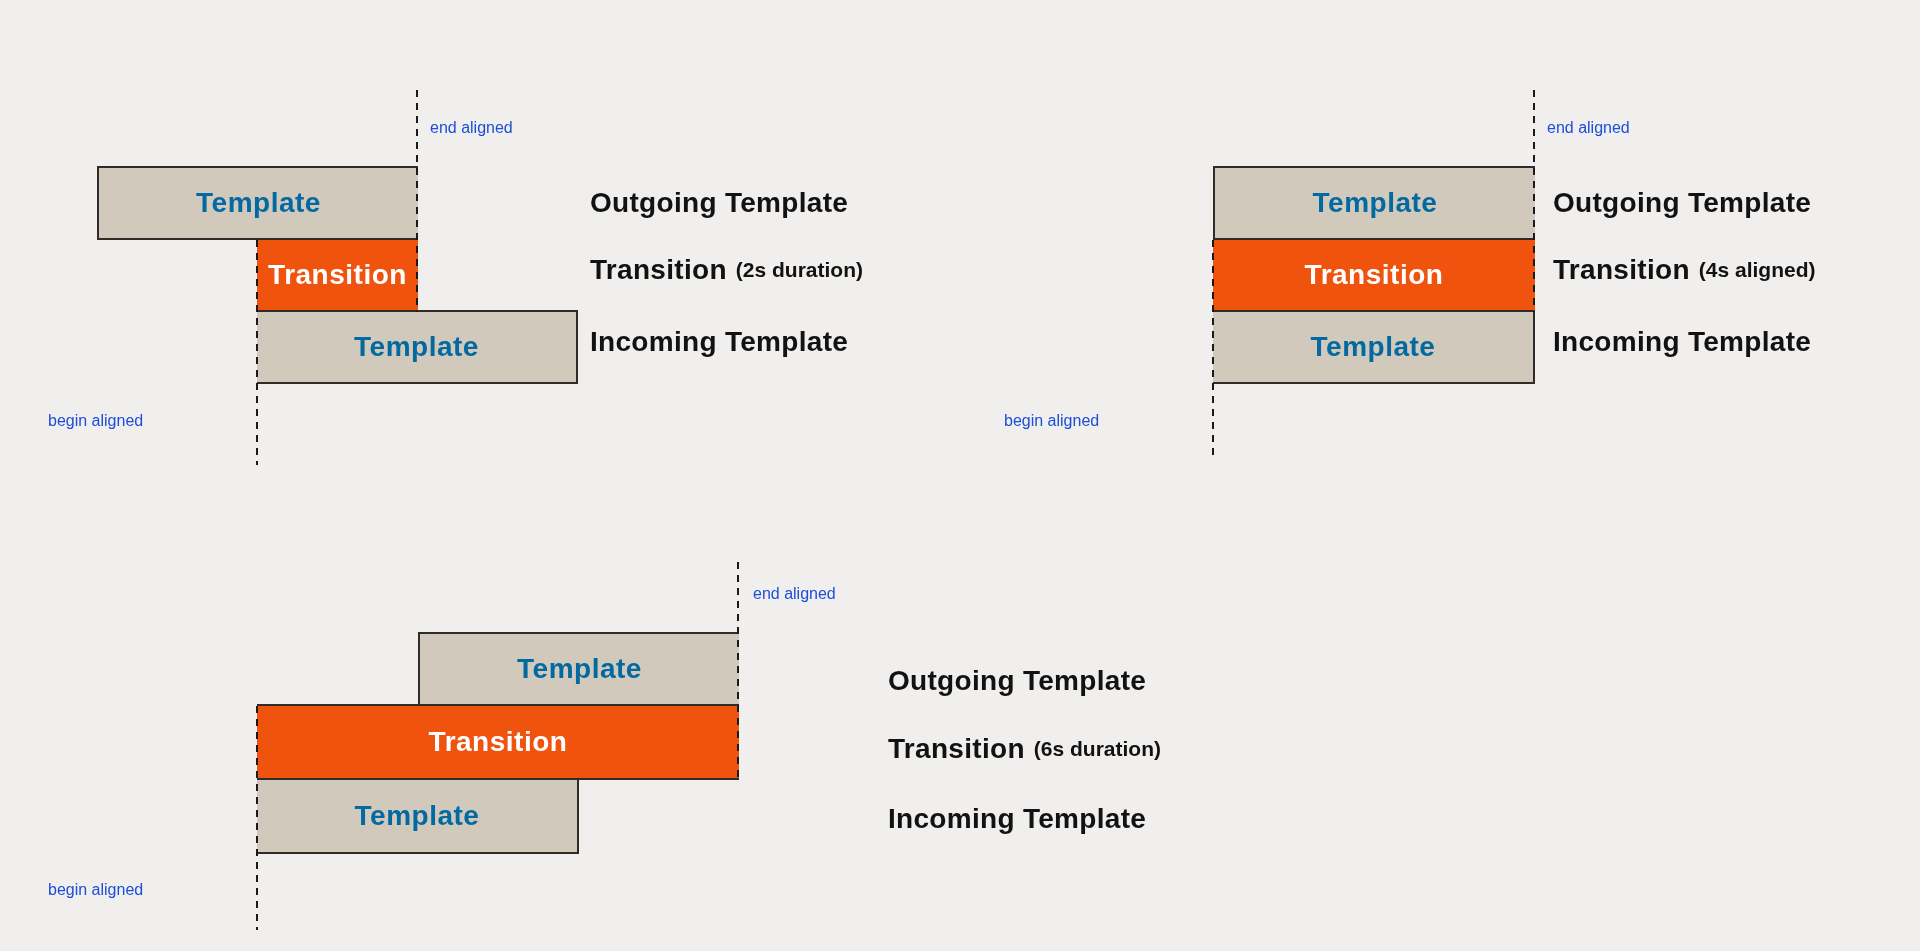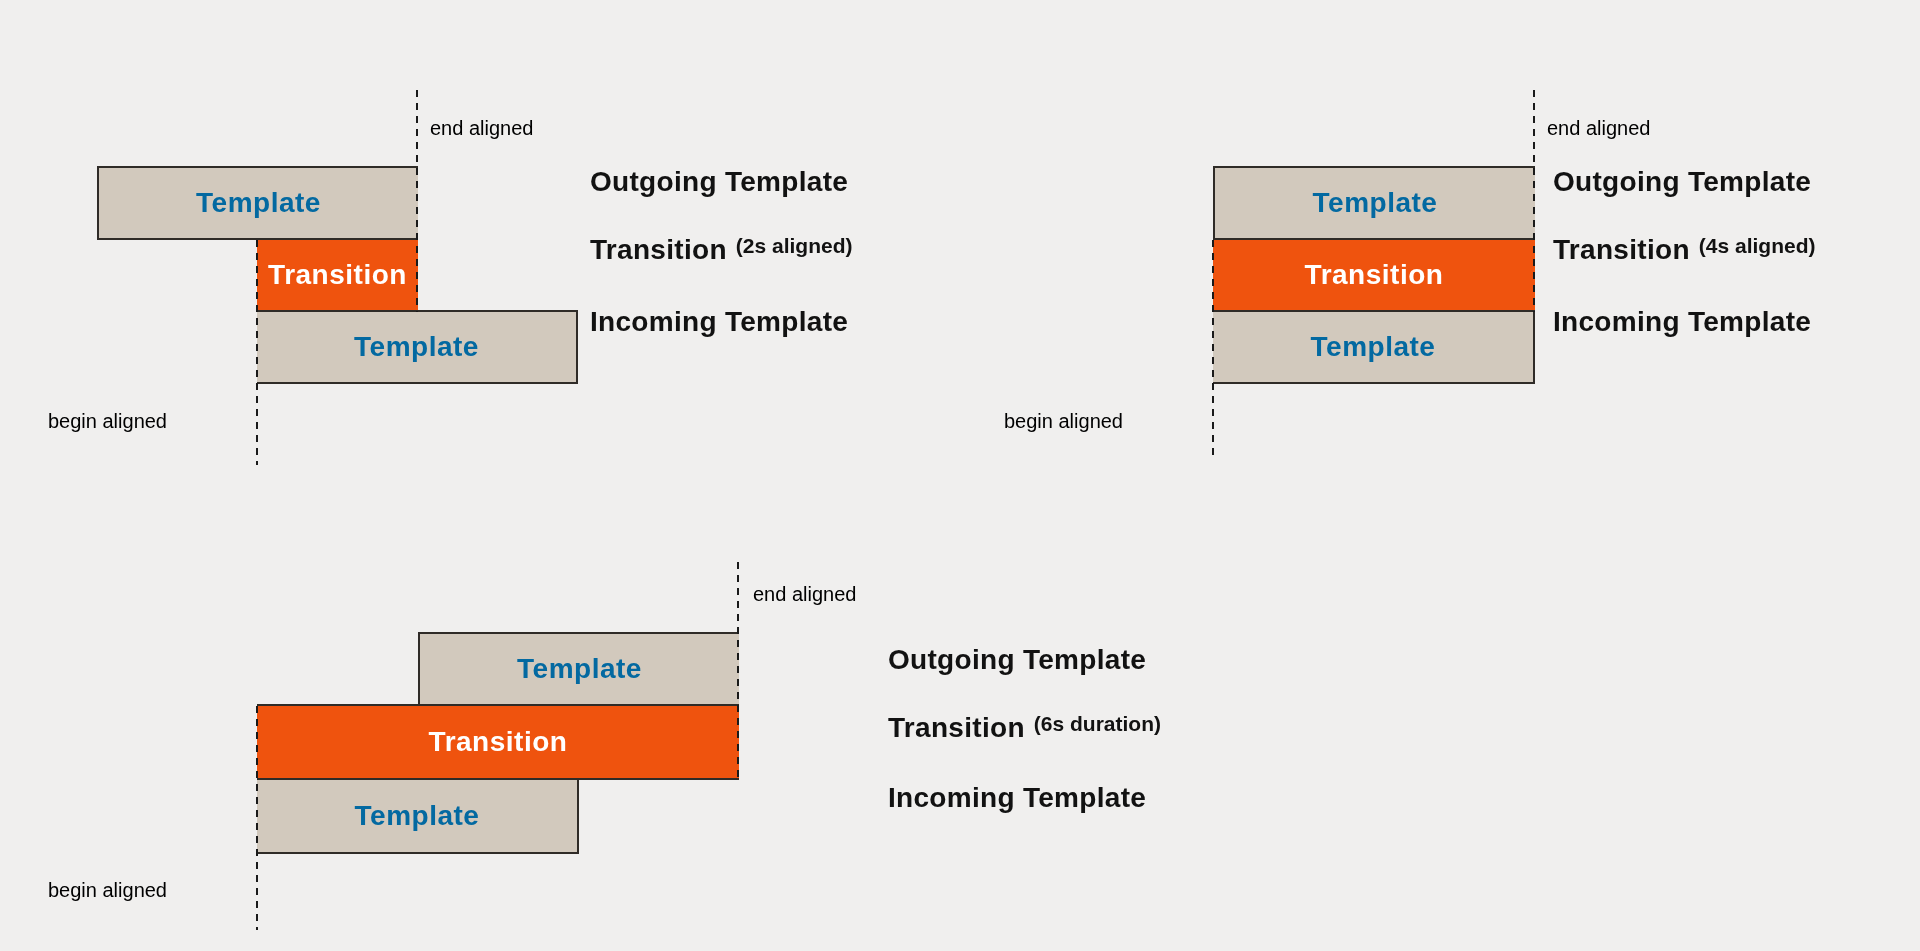--- a/index.html
+++ b/index.html
@@ -23,26 +23,26 @@
   .box-label {
     font-weight:700; font-size:28px; letter-spacing:0.5px; color:#0369a1;
   }
   .box.transition .box-label { color:#ffffff; }
   .vdash {
     position:absolute; width:2px;
     background-image:repeating-linear-gradient(
       to bottom, #1a1a1a 0px, #1a1a1a 7px, transparent 7px, transparent 13px);
   }
   .align-label {
-    position:absolute; font-size:20px; font-weight:400; color:#000000;
+    position:absolute; font-size:16px; font-weight:400; color:#1d4ed8;
     white-space:nowrap; line-height:28px;
   }
   .align-label.right-anchor { text-align:left; }
   .legend-row {
-    position:absolute; display:flex; align-items:flex-start; white-space:nowrap;
+    position:absolute; display:flex; align-items:center; white-space:nowrap;
   }
   .legend-main {
     font-weight:700; font-size:28px; color:#121212; letter-spacing:0.3px;
   }
   .legend-duration {
     font-weight:700; font-size:21px; color:#121212; margin-left:9px;
   }
 </style>
 </head>
 <body>
@@ -62,21 +62,21 @@
   <div class="align-label" style="left:430px; top:114px;">end aligned</div>
 
   <div class="vdash" style="left:256px; top:240px; height:225px;"></div>
   <div class="align-label right-anchor" style="left:48px; top:407px; width:200px;">begin aligned</div>
 
   <div class="legend-row" style="left:590px; top:166px; height:74px;">
     <span class="legend-main">Outgoing Template</span>
   </div>
   <div class="legend-row" style="left:590px; top:234px; height:72px;">
     <span class="legend-main">Transition</span>
-    <span class="legend-duration">(2s aligned)</span>
+    <span class="legend-duration">(2s duration)</span>
   </div>
   <div class="legend-row" style="left:590px; top:306px; height:72px;">
     <span class="legend-main">Incoming Template</span>
   </div>
 </section>
 
 <section class="diagram">
   <div class="box template no-br" style="left:1213px; top:166px; width:322px; height:74px;">
     <span class="box-label">Template</span>
   </div>

